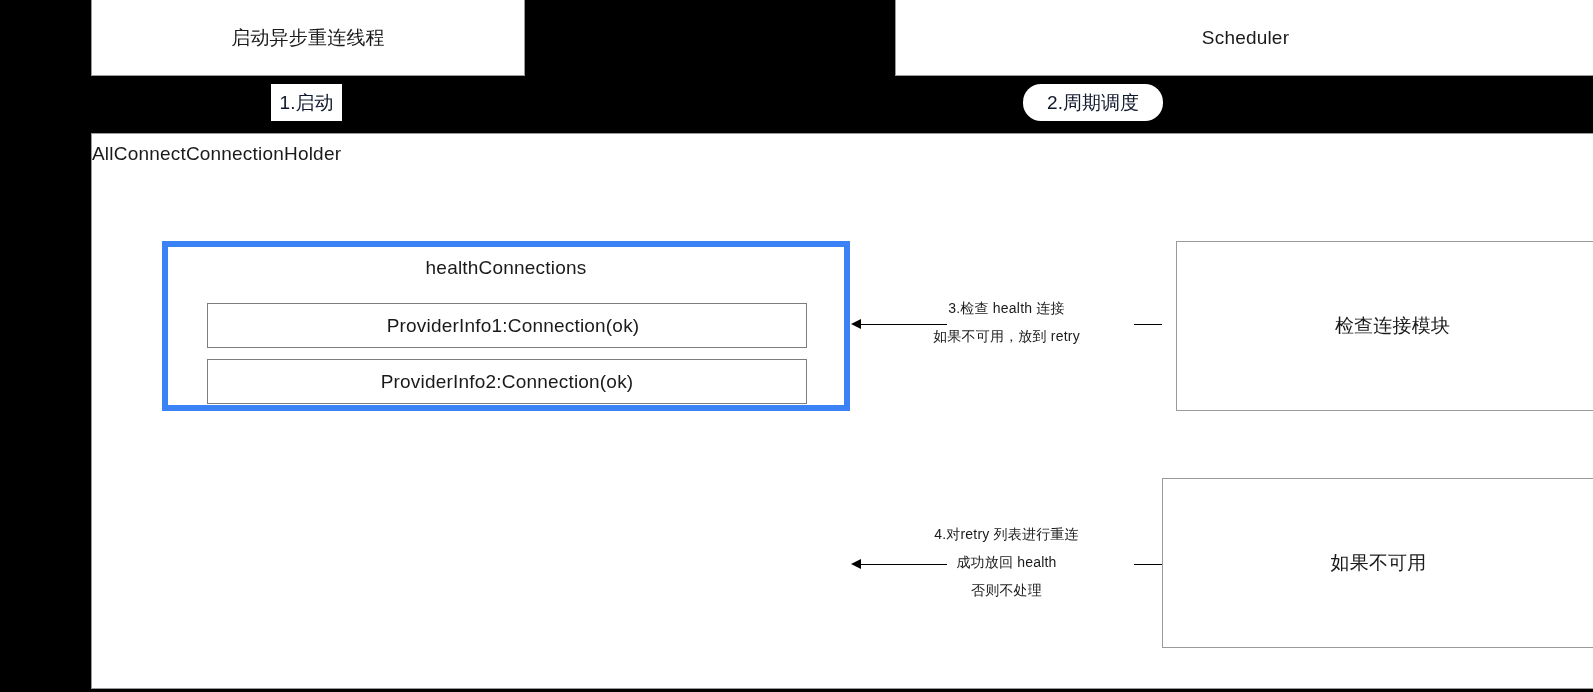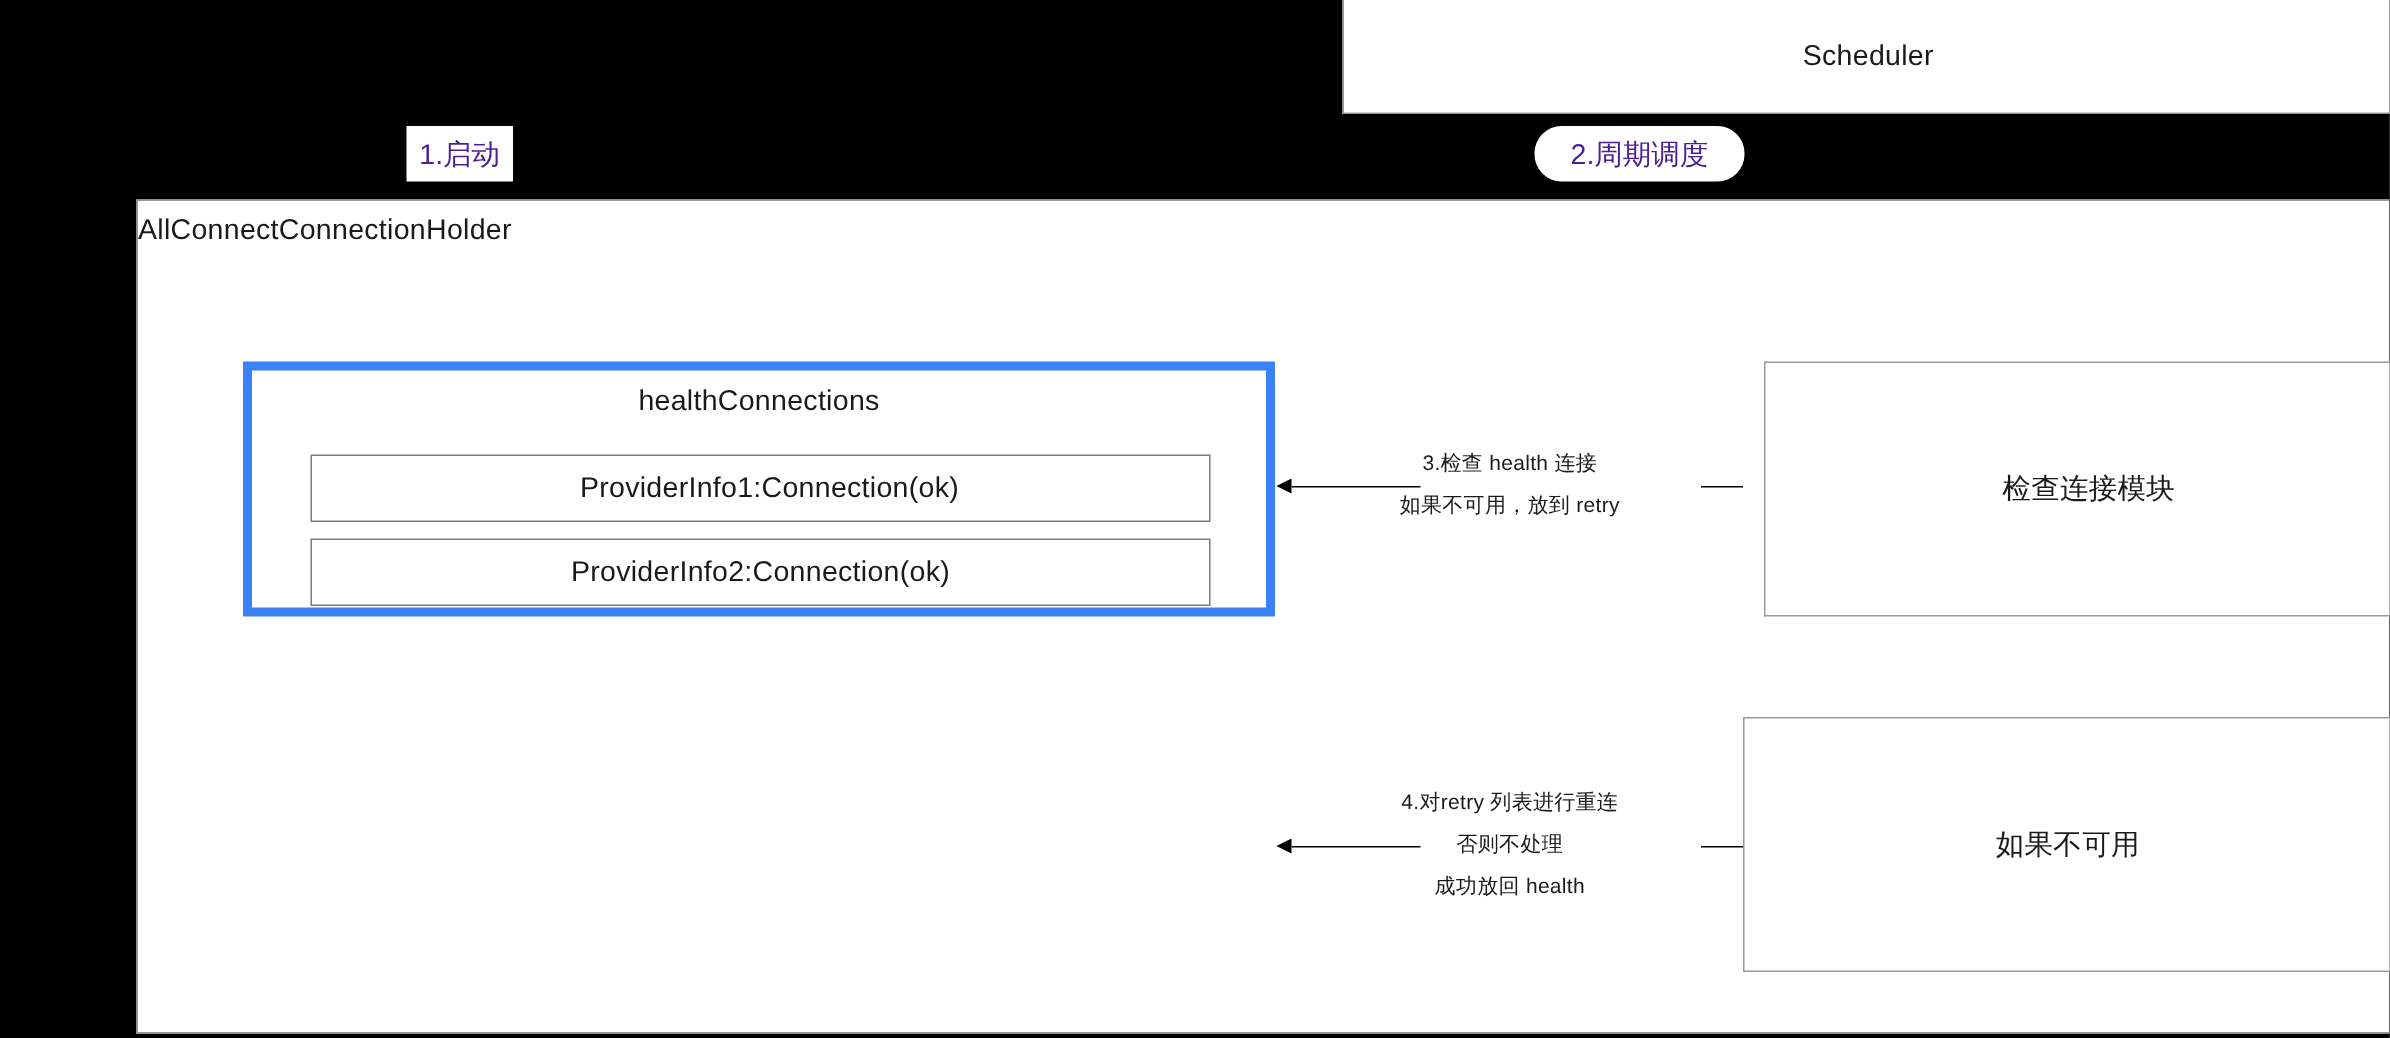--- a/index.html
+++ b/index.html
@@ -47,21 +47,21 @@
     width: 700px;
     height: 76px;
     border-top: none;
     border-right: none;
   }
 
   
   .band-label {
     position: absolute;
     background: #ffffff;
-    color: #4c1d95;
+    color: #0f172a;
     font-size: 19px;
     display: flex;
     align-items: center;
     justify-content: center;
     padding: 0 6px;
     box-sizing: border-box;
     white-space: nowrap;
   }
   #label-start {
     left: 271px;
@@ -200,20 +200,23 @@
     line-height: 28px;
     letter-spacing: 0.2px;
     white-space: nowrap;
   }
 </style>
 </head>
 <body>
 
 <div id="canvas">
 
+  <div class="actor-box" id="actor-async-thread">
+    <span>启动异步重连线程</span>
+  </div>
 
   <div class="actor-box" id="actor-scheduler">
     <span>Scheduler</span>
   </div>
 
   <div class="band-label" id="label-start">
     <span>1.启动</span>
   </div>
 
   <div class="band-label" id="label-periodic">
@@ -248,19 +251,19 @@
         <div>如果不可用，放到 retry</div>
       </div>
     </div>
 
     <div class="connector">
       <div class="arrow-head" style="left:759px; top:425px;"></div>
       <div class="conn-line" style="left:769px; top:430px; width:86px;"></div>
       <div class="conn-line" style="left:1042px; top:430px; width:28px;"></div>
       <div class="conn-label" style="left:759px; top:386px; width:311px;">
         <div>4.对retry 列表进行重连</div>
+        <div>成功放回 health</div>
         <div>否则不处理</div>
-        <div>成功放回 health</div>
       </div>
     </div>
 
   </div>
 </div>
 
 </body></html>

